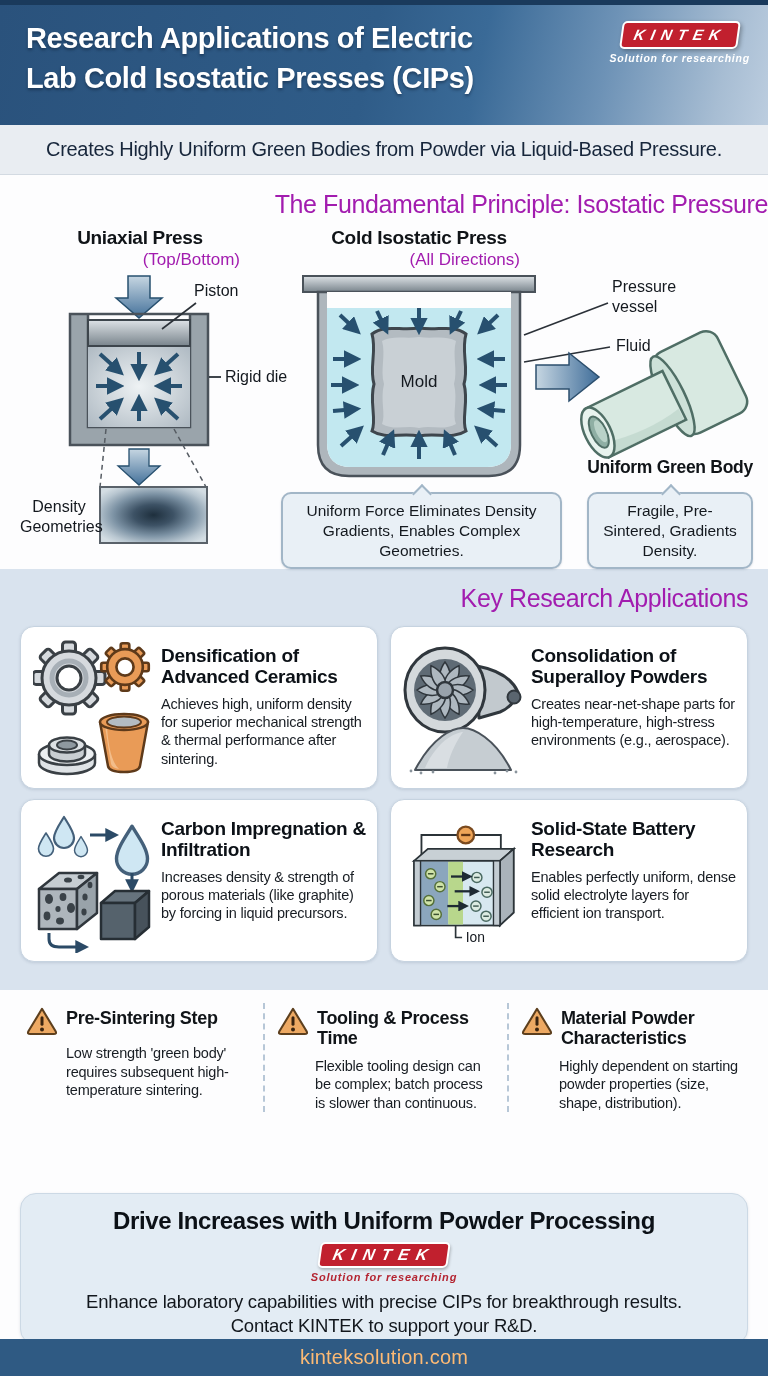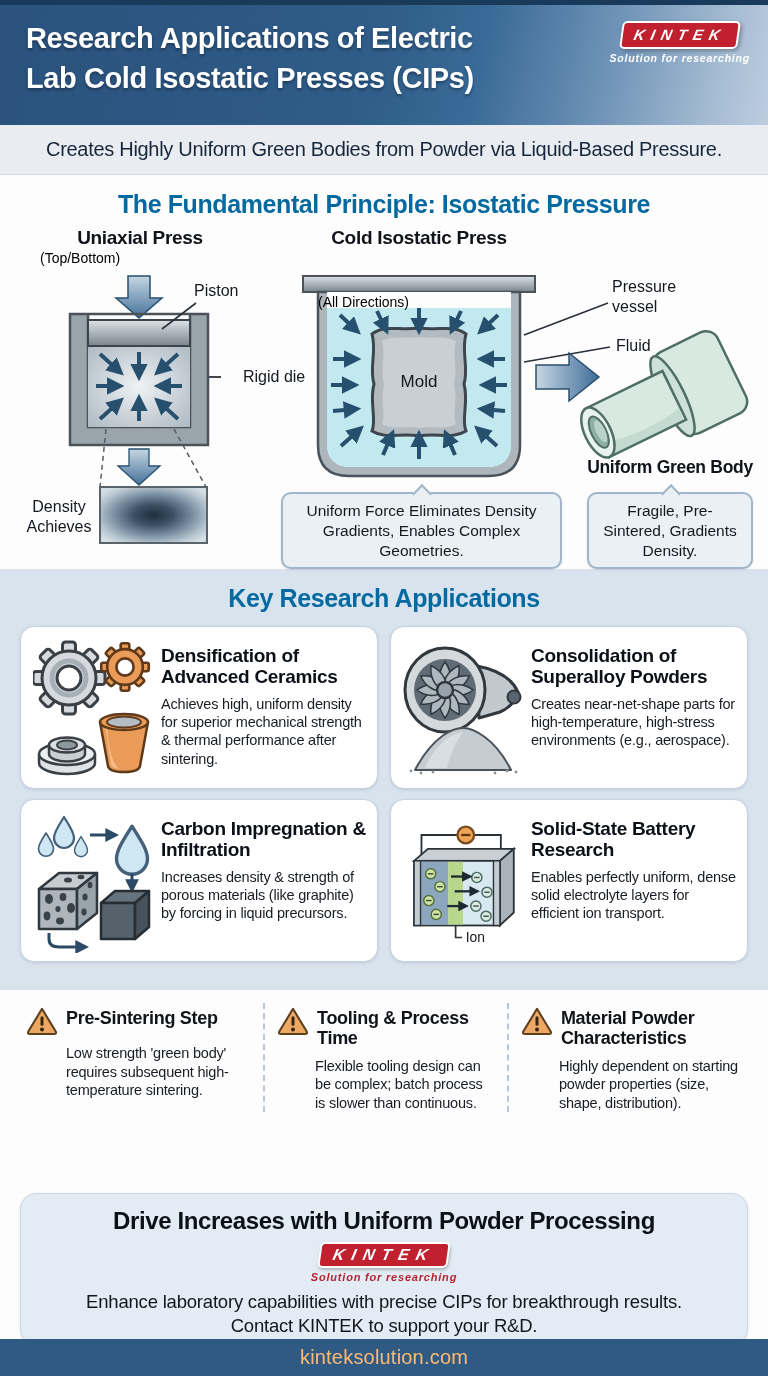--- a/index.html
+++ b/index.html
@@ -32,26 +32,26 @@
   }
   .logo-tag { margin-top:3px; color:#fff; font-size:10.5px; font-weight:bold; font-style:italic; letter-spacing:0.8px; }
   
   .subbar {
     height:50px; background:#e9edf2; border-bottom:1px solid #d3dae2;
     display:flex; align-items:center; justify-content:center;
   }
   .subbar div { font-size:20px; font-weight:500; color:#17263b; letter-spacing:-0.3px; }
   
   .principle { height:394px; background:#fdfdfe; }
-  .sec-title { padding-top:15px; text-align:center; font-size:25px; font-weight:bold; letter-spacing:-0.4px; color:#0369a1; }
+  .sec-title { padding-top:15px; text-align:right; font-size:25px; font-weight:normal; letter-spacing:-0.4px; color:#a21caf; }
   .pstage { position:relative; height:345px;padding-left:20px; }
   .pstage svg.stage { position:absolute; left:0; top:0; }
   .plabel { position:absolute; font-size:16px; color:#14191f; line-height:1.22; }
   .pcol-title { position:absolute; text-align:center; font-size:19px; font-weight:bold; letter-spacing:-0.3px; }
-  .pcol-sub { position:absolute; text-align:left; font-size:14px; color:#000000; }
+  .pcol-sub { position:absolute; text-align:right; font-size:17px; color:#a21caf; }
   .callout {
     position:absolute; background:#e9f0f6; border:2px solid #a2b6c7; border-radius:10px;
     padding:7px 8px; text-align:center; font-size:15.5px; line-height:1.28; color:#14191f;
     box-shadow:0 1px 2px rgba(70,90,115,.18);
   }
   .callout::before {
     content:""; position:absolute; top:-7.5px; left:50%; margin-left:-6.5px;
     width:12px; height:12px; background:#e9f0f6;
     border-left:2px solid #a2b6c7; border-top:2px solid #a2b6c7;
     transform:rotate(45deg);
@@ -215,28 +215,28 @@
           <path d="M2 12 Q45 22 84 14 L84 26 L2 26 Z" fill="#b6cfc4" opacity="0.55"></path>
           <ellipse cx="1" cy="0" rx="13" ry="27" fill="#e8f3ee" stroke="#4f6e65" stroke-width="2.5"></ellipse>
           <ellipse cx="2" cy="0" rx="7.5" ry="17" fill="#8fafa4" stroke="#4f6e65" stroke-width="2"></ellipse>
           <ellipse cx="4" cy="0" rx="4.5" ry="12" fill="#b9d2c8"></ellipse>
         </g>
       </svg>
 
       <div class="pcol-title" style="left:40px; top:8px; width:200px;">Uniaxial Press</div>
       <div class="pcol-sub" style="left:40px; top:31px; width:200px;">(Top/Bottom)</div>
       <div class="pcol-title" style="left:318px; top:8px; width:202px;">Cold Isostatic Press</div>
-      <div class="pcol-sub" style="left:318px; top:31px; width:202px;margin-top:44px;">(All Directions)</div>
+      <div class="pcol-sub" style="left:318px; top:31px; width:202px;">(All Directions)</div>
 
       <div class="plabel" style="left:194px; top:62px;">Piston</div>
-      <div class="plabel" style="left:243px; top:148px;">Rigid die</div>
+      <div class="plabel" style="left:225px; top:148px;">Rigid die</div>
       <div class="plabel" style="left:612px; top:58px; width:92px;">Pressure vessel</div>
       <div class="plabel" style="left:616px; top:117px;">Fluid</div>
       <div class="plabel" style="left:394px; top:153px; width:50px; text-align:center; font-size:17px;">Mold</div>
-      <div class="plabel" style="left:20px; top:278px; width:78px; text-align:center;">Density Achieves</div>
+      <div class="plabel" style="left:20px; top:278px; width:78px; text-align:center;">Density Geometries</div>
 
       <div class="ugb-label" style="left:580px; top:238px; width:180px;">Uniform Green Body</div>
       <div class="callout" style="left:281px; top:273px; width:281px;">Uniform Force Eliminates Density Gradients, Enables Complex Geometries.</div>
       <div class="callout" style="left:587px; top:273px; width:166px;">Fragile, Pre-Sintered, Gradients Density.</div>
     </div>
   </div>
 
   <div class="apps">
     <div class="sec-title">Key Research Applications</div>
     <div class="apps-grid">

